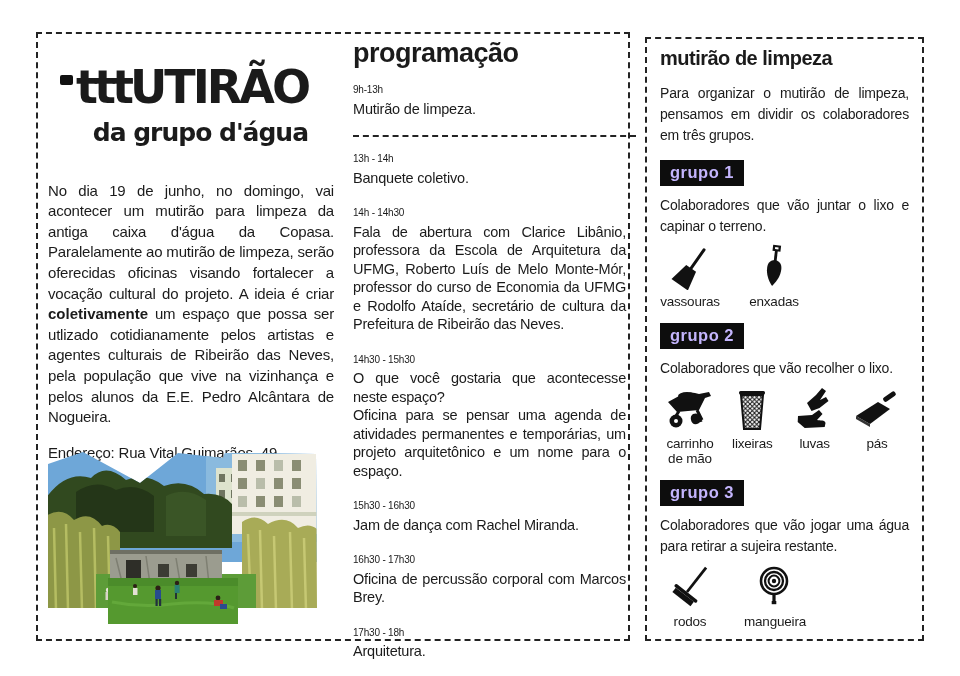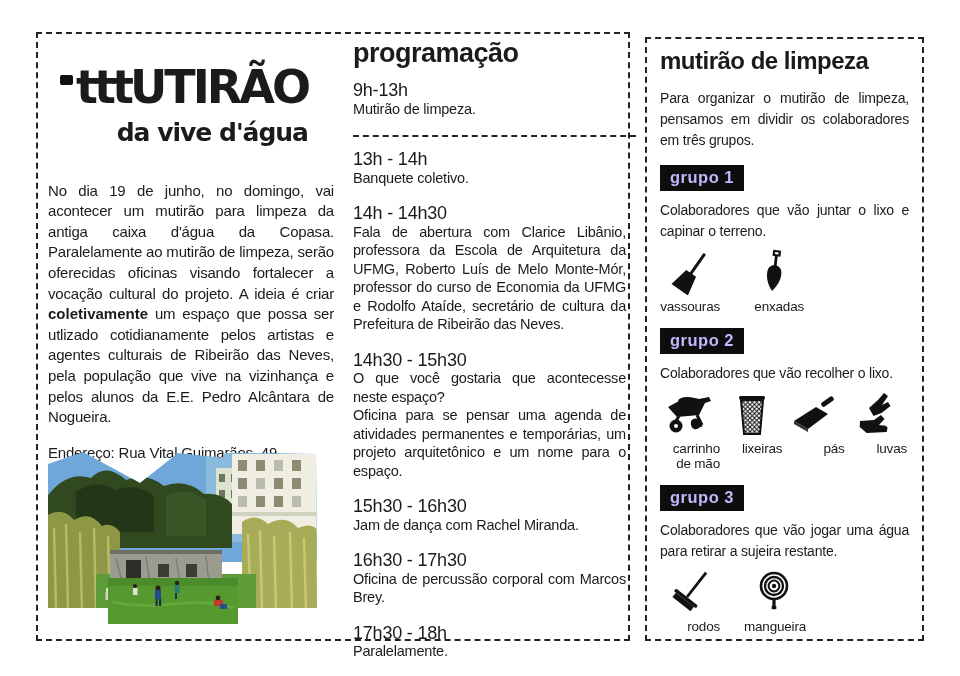--- a/index.html
+++ b/index.html
@@ -18,50 +18,50 @@
   .logo-line2{font-family:"DejaVu Sans",sans-serif;font-weight:bold;font-size:25px;letter-spacing:-1px;margin-top:8px;}
   .intro{margin-top:34px;font-size:15px;line-height:20.6px;text-align:justify;letter-spacing:-0.2px;}
   .intro b{letter-spacing:0;}
   .address{margin-top:16px;font-size:15px;letter-spacing:-0.2px;}
   .photo-wrap{position:absolute;left:8px;top:418px;width:282px;height:176px;}
 
   
   .col-mid{position:absolute;left:315px;top:4px;width:283px;}
   .mid-title{font-size:27px;font-weight:bold;letter-spacing:-0.5px;margin:0 0 12px 0;}
   .entry{margin-bottom:17px;padding-right:10px;}
-  .entry .time{font-size:18px;line-height:18.5px;letter-spacing:-0.2px;}
+  .entry .time{font-size:10px;line-height:18.5px;letter-spacing:-0.2px;}
   .entry .desc{font-size:14.5px;line-height:18.5px;text-align:justify;letter-spacing:-0.2px;white-space:pre-line;}
   .mid-divider{border-top:2px dashed #232323;margin:12px 0 13px 0;width:100%;}
 
   
   .p2-inner{padding:8px 13px 0 13px;}
-  .right-title{font-size:24px;font-weight:bold;letter-spacing:-0.5px;margin:0;}
+  .right-title{font-size:20px;font-weight:bold;letter-spacing:-0.5px;margin:0;}
   .right-intro{margin:13px 0 0 0;font-size:14px;line-height:21px;text-align:justify;letter-spacing:-0.2px;}
   .badge{display:inline-block;background:#0d0d0d;color:#c4b5fd;font-weight:bold;font-size:16.5px;letter-spacing:0.5px;padding:3px 10px 4px 10px;margin-top:14px;}
   .gdesc{margin:9px 0 0 0;font-size:14px;line-height:21px;text-align:justify;letter-spacing:-0.2px;}
   .tools{display:flex;margin-top:7px;}
   .tools.spread{justify-content:space-between;padding-right:2px;}
   .tools.pair{gap:24px;}
-  .tool{width:60px;text-align:right;}
+  .tool{width:60px;text-align:center;}
   .tool .ticon{height:46px;display:flex;align-items:flex-end;justify-content:center;}
   .tool .tlabel{font-size:13.5px;line-height:15px;margin-top:4px;letter-spacing:-0.2px;}
   svg .ink{fill:#111;}
   svg .stroke-ink{stroke:#111;fill:none;}
 </style>
 </head>
 <body>
 
 <div class="page">
 
   <div class="panel" id="panel-main">
 
     <div class="col-left">
       <div class="logo">
         <div class="logo-line1"><span class="logo-dash"></span><span class="logo-ttt">ttt</span><span>UTIRÃO</span></div>
-        <div class="logo-line2">da vive d'água</div>
+        <div class="logo-line2">da grupo d'água</div>
       </div>
       <p class="intro"><span>No dia 19 de junho, no domingo, vai acontecer um mutirão para limpeza da antiga caixa d'água da Copasa. Paralelamente ao mutirão de limpeza, serão oferecidas oficinas visando fortalecer a vocação cultural do projeto. A ideia é criar </span><b>coletivamente</b><span> um espaço que possa ser utlizado cotidianamente pelos artistas e agentes culturais de Ribeirão das Neves, pela população que vive na vizinhança e pelos alunos da E.E. Pedro Alcântara de Nogueira.</span></p>
       <div class="address">Endereço: Rua Vital Guimarães, 49</div>
     </div>
 
     <div class="photo-wrap">
       <svg width="282" height="176" viewBox="0 0 282 176" xmlns="http://www.w3.org/2000/svg">
         <clipPath id="mainClip">
           <path d="M2,12 L37,0 L94,31 L132,1 L177,6 L179,1 L270,2 L271,156 L2,156 Z"></path>
         </clipPath>
@@ -159,21 +159,21 @@
       <div class="entry">
         <div class="time">15h30 - 16h30</div>
         <div class="desc">Jam de dança com Rachel Miranda.</div>
       </div>
       <div class="entry">
         <div class="time">16h30 - 17h30</div>
         <div class="desc">Oficina de percussão corporal com Marcos Brey.</div>
       </div>
       <div class="entry">
         <div class="time">17h30 - 18h</div>
-        <div class="desc">Paralelamente.</div>
+        <div class="desc">Arquitetura.</div>
       </div>
     </div>
   </div>
 
   <div class="panel" id="panel-right">
     <div class="p2-inner">
       <h2 class="right-title">mutirão de limpeza</h2>
       <p class="right-intro">Para organizar o mutirão de limpeza, pensamos em dividir os colaboradores em três grupos.</p>
 
       
@@ -232,36 +232,36 @@
               </defs>
               <path d="M9 9 L31 9 L28 43 L12 43 Z" fill="url(#mesh)"></path>
               <path class="stroke-ink" d="M9 9 L31 9 L28 43 L12 43 Z" stroke-width="2"></path>
               <rect class="ink" x="7" y="5" width="26" height="3.5" rx="1.5"></rect>
             </svg>
           </div>
           <div class="tlabel">lixeiras</div>
         </div>
         <div class="tool">
           <div class="ticon">
+            <svg width="46" height="46" viewBox="0 0 46 46">
+              <path class="ink" d="M30 2 l4 3 -6 9 6 -3 2.5 4 -9 7 -8 3 -4.5 -8 9 -8 z"></path>
+              <path class="ink" d="M6 30 l14 -1 7 -5 3.5 4 -5.5 6 c3 0.5 8 0 8.5 3 l-0.8 4 -20 1 -7 -6 z"></path>
+            </svg>
+          </div>
+          <div class="tlabel">luvas</div>
+        </div>
+        <div class="tool">
+          <div class="ticon">
             <svg width="48" height="46" viewBox="0 0 48 46">
               <rect class="ink" x="31" y="12" width="14" height="5" rx="2" transform="rotate(-35 31 15)"></rect>
               <path class="ink" d="M3 30 L25 16 L37 23 L17 38 Z"></path>
               <path class="ink" d="M3 30 L17 38 L17 41 L3 33 Z" opacity="0.85"></path>
             </svg>
           </div>
           <div class="tlabel">pás</div>
-        </div>
-        <div class="tool">
-          <div class="ticon">
-            <svg width="46" height="46" viewBox="0 0 46 46">
-              <path class="ink" d="M30 2 l4 3 -6 9 6 -3 2.5 4 -9 7 -8 3 -4.5 -8 9 -8 z"></path>
-              <path class="ink" d="M6 30 l14 -1 7 -5 3.5 4 -5.5 6 c3 0.5 8 0 8.5 3 l-0.8 4 -20 1 -7 -6 z"></path>
-            </svg>
-          </div>
-          <div class="tlabel">luvas</div>
         </div>
       </div>
 
       
       <div class="badge">grupo 3</div>
       <p class="gdesc">Colaboradores que vão jogar uma água para retirar a sujeira restante.</p>
       <div class="tools pair">
         <div class="tool">
           <div class="ticon">
             <svg width="50" height="46" viewBox="0 0 50 46">

